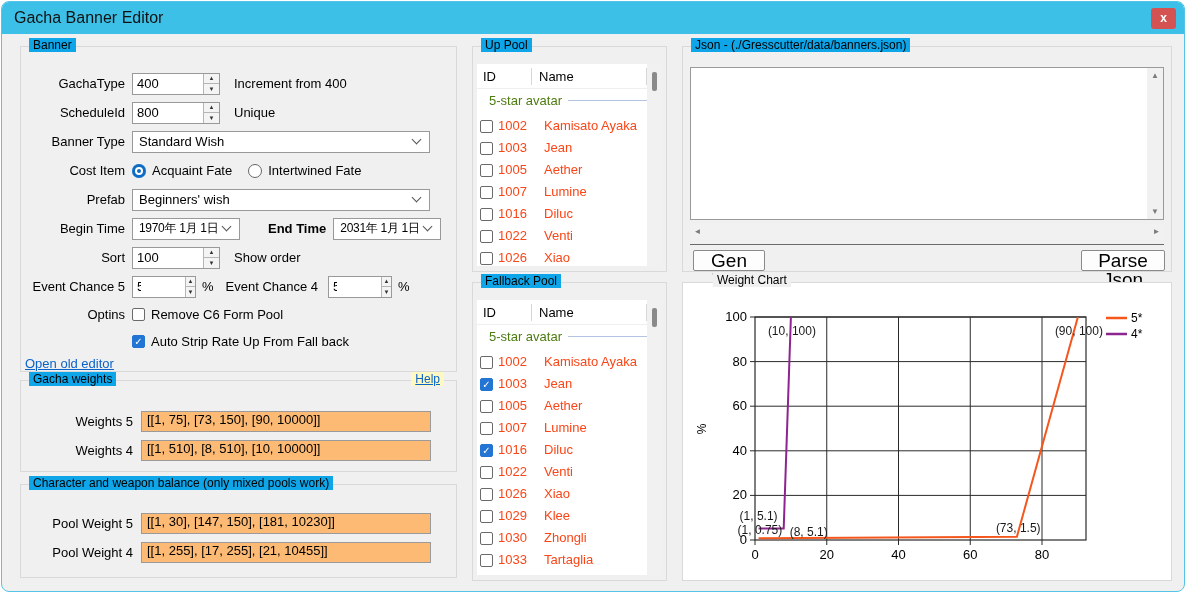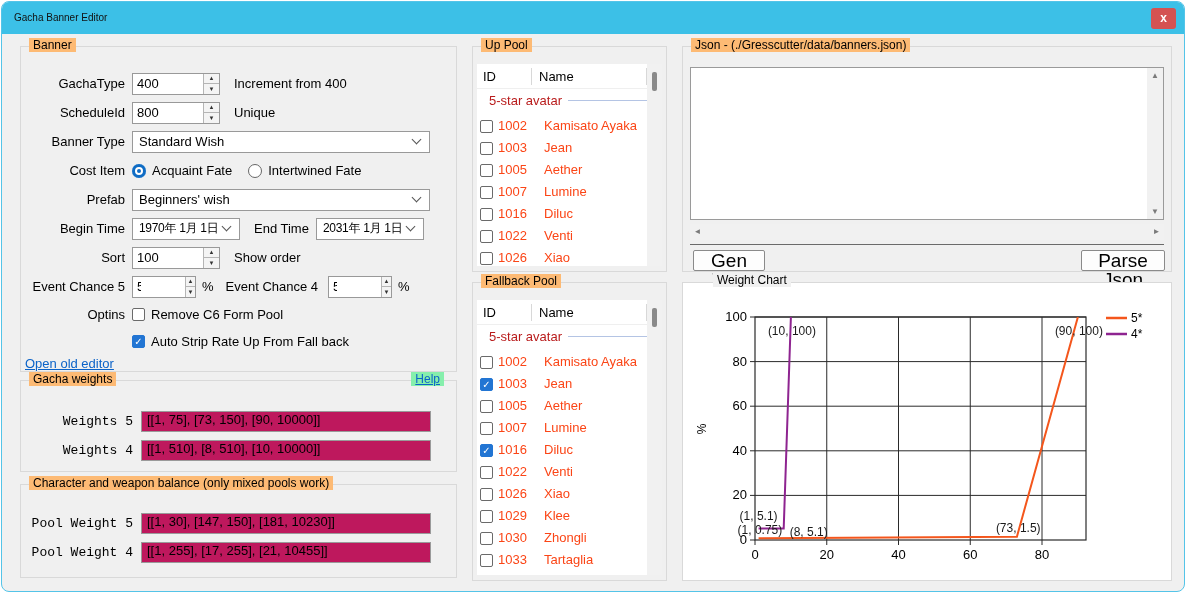--- a/index.html
+++ b/index.html
@@ -1,27 +1,27 @@
 <!DOCTYPE html>
 <html><head>
 <meta charset="utf-8">
 <style>
   * { box-sizing: border-box; margin: 0; padding: 0; }
   html,body { width:1186px; height:593px; }
   body { font-family: "Liberation Sans", sans-serif; font-size:13px; color:#000; background:#fff; }
   .win { position:relative; width:1184px; height:591px; margin:1px; border:1px solid #54c4e8;
          border-radius:8px; overflow:hidden; background:#f0f0f0; }
   .titlebar { position:absolute; left:0; top:0; right:0; height:32px; background:#3cc0e7; }
-  .title { position:absolute; left:12px; top:0; line-height:32px; font-size:10px; color:#111; }
+  .title { position:absolute; left:12px; top:0; line-height:32px; font-size:16px; color:#111; }
   .close-btn { position:absolute; right:8px; top:6px; width:25px; height:21px; background:#d45252;
                border-radius:3px; color:#fff; font-weight:bold; font-size:12px; text-align:center;
                line-height:20px; cursor:default; }
   .grp { position:absolute; border:1px solid #d9d9d9; }
-  .gtitle { position:absolute; top:-9px; left:8px; background:#fdba74; padding:0 4px; font-size:12px; white-space:nowrap; }
-  .help-link { position:absolute; top:-9px; right:12px; background:#86efac; padding:0 4px; font-size:12px; }
+  .gtitle { position:absolute; top:-9px; left:8px; background:#0ea5e9; padding:0 4px; font-size:12px; white-space:nowrap; }
+  .help-link { position:absolute; top:-9px; right:12px; background:#fef9c3; padding:0 4px; font-size:12px; }
   a.link { color:#0b63c8; text-decoration:underline; cursor:pointer; }
 
   
   .rows { padding-top:22px; }
   .frow { height:29px; display:flex; align-items:center; }
   .frow.short { height:27px; }
   .flabel { width:104px; text-align:right; margin-right:7px; flex:none; }
   .hint { margin-left:14px; }
   .spin { width:88px; height:22px; border:1px solid #999; background:#fff; display:flex; flex:none;gap:44px; }
   .spin.small { width:64px; }
@@ -38,31 +38,31 @@
   .radio { width:14px; height:14px; border-radius:50%; border:1px solid #666; background:#fff; margin-right:6px; flex:none; position:relative; }
   .radio.on { border:none; background:#0f6cc4; box-shadow: inset 0 0 0 3px #0f6cc4, inset 0 0 0 5px #fff; }
   .cb { width:13px; height:13px; border:1px solid #6a6a6a; border-radius:2px; background:#fff;
         margin-right:6px; flex:none; font-size:10px; line-height:12px; text-align:center; color:#fff; }
   .cb.on { background:#2275d3; border-color:#2275d3; }
   .pct { margin:0 6px; }
   .open-old { position:absolute; left:4px; top:309px; }
 
   
   .wrow { height:29px; display:flex; align-items:center; }
-  .wlabel { width:112px; text-align:right; margin-right:8px; flex:none;font-family:Liberation Mono, monospace; }
-  .winput { width:290px; height:21px; border:1px solid #9a9a9a; background:#be185d; padding:0 5px; font-size:13px; }
+  .wlabel { width:112px; text-align:right; margin-right:8px; flex:none; }
+  .winput { width:290px; height:21px; border:1px solid #9a9a9a; background:#fdba74; padding:0 5px; font-size:13px; }
 
   
   .pool-list { position:absolute; left:4px; right:4px; top:17px; bottom:5px; background:#fff; overflow:hidden; }
   .pool-scroll { position:absolute; top:0; right:0; bottom:0; width:15px; background:#f1f1f1; }
   .pool-thumb { position:absolute; top:8px; left:5px; width:5px; height:19px; background:#8a8a8a; border-radius:2px; }
   .pool-header { display:flex; align-items:center; height:25px; margin-right:15px; border-bottom:1px solid #efefef; }
   .ph1 { width:55px; padding-left:6px; border-right:1px solid #d8d8d8; height:17px; line-height:17px; }
   .ph2 { flex:1; padding-left:7px; border-right:1px solid #d8d8d8; height:17px; line-height:17px; }
-  .pool-section { display:flex; align-items:center; height:22px; padding-left:12px; margin-right:5px; color:#b91c1c; }
+  .pool-section { display:flex; align-items:center; height:22px; padding-left:12px; margin-right:5px; color:#4d7c0f; }
   .section-line { flex:1; height:1px; background:#b4c4e4; margin:0 5px 0 6px; }
   .pool-row { display:flex; align-items:flex-end; height:22px; padding-left:3px; margin-right:15px; color:#fb4516; }
   .pool-row .cb { margin-right:5px; }
   .rid { width:46px; flex:none; }
   .rname { flex:1; white-space:nowrap; overflow:hidden; }
 
   
   .json-box { position:absolute; left:7px; right:7px; top:20px; height:153px; background:#fff; border:1px solid #9a9a9a; }
   .vscroll { position:absolute; top:0; right:0; bottom:0; width:16px; background:#f1f1f1; }
   .sarrow { position:absolute; left:0; width:16px; height:15px; font-size:8px; color:#7a7a7a; text-align:center; line-height:15px; }
@@ -131,21 +131,21 @@
           <span class="cval">Beginners' wish</span>
           <span class="chev"></span>
         </div>
       </div>
       <div class="frow">
         <span class="flabel">Begin Time</span>
         <div class="combo datecombo">
           <span class="cval">1970年 1月 1日</span>
           <span class="chev"></span>
         </div>
-        <span style="margin-left:14px; margin-right:7px;">End Time</span>
+        <span style="margin-left:28px; margin-right:7px;font-weight:bold;">End Time</span>
         <div class="combo datecombo">
           <span class="cval">2031年 1月 1日</span>
           <span class="chev"></span>
         </div>
       </div>
       <div class="frow">
         <span class="flabel">Sort</span>
         <div class="spin">
           <span class="spin-val">1000</span>
           <span class="spin-btns">

